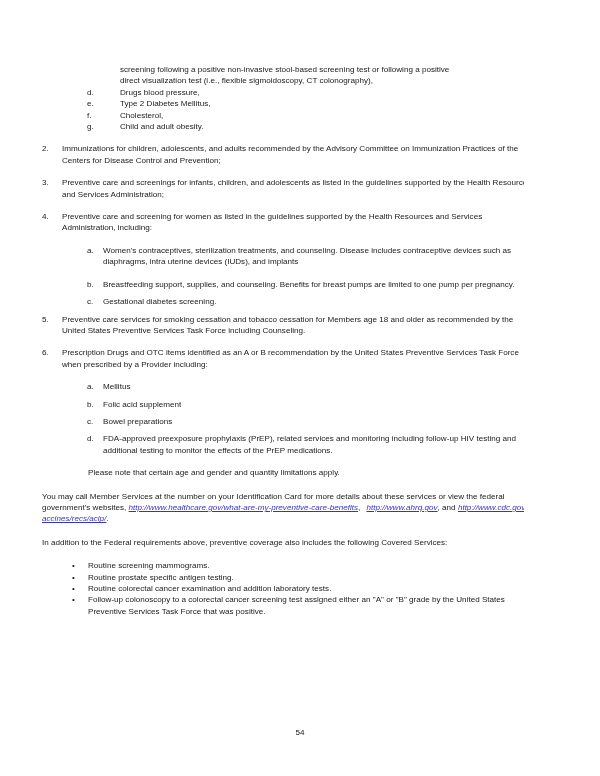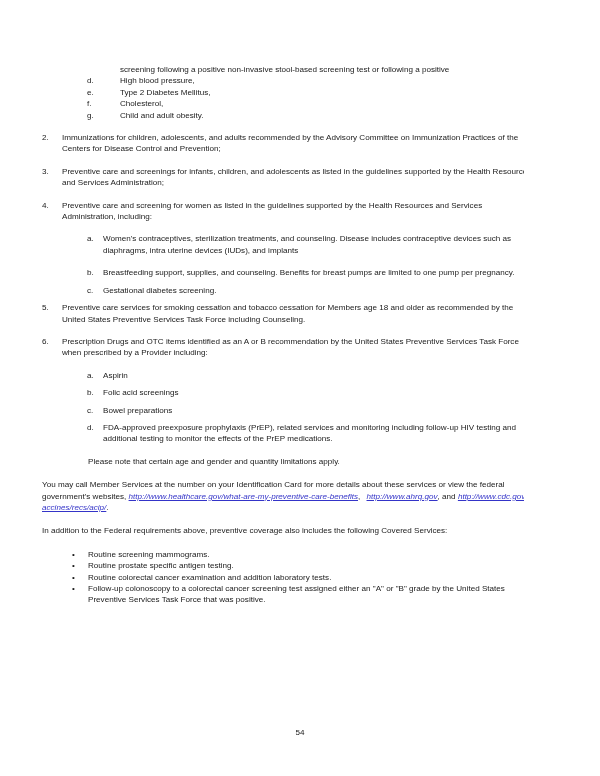--- a/index.html
+++ b/index.html
@@ -98,25 +98,26 @@
 </style>
 </head>
 <body>
 
 <div class="page">
 
   <div class="content">
 
     <div class="lead-text">
       <div>screening following a positive non-invasive stool-based screening test or following a positive</div>
+      <div>direct visualization test (i.e., flexible sigmoidoscopy, CT colonography),</div>
     </div>
 
     <div class="row lvl-alpha-wide">
       <span class="marker">d.</span>
-      <span class="body-text">High blood pressure,</span>
+      <span class="body-text">Drugs blood pressure,</span>
     </div>
     <div class="row lvl-alpha-wide">
       <span class="marker">e.</span>
       <span class="body-text">Type 2 Diabetes Mellitus,</span>
     </div>
     <div class="row lvl-alpha-wide">
       <span class="marker">f.</span>
       <span class="body-text">Cholesterol,</span>
     </div>
     <div class="row lvl-alpha-wide">
@@ -177,28 +178,28 @@
 
     <div class="row lvl-num">
       <span class="marker">6.</span>
       <span class="body-text">Prescription Drugs and OTC items identified as an A or B recommendation by the United States Preventive Services Task Force when prescribed by a Provider including:</span>
     </div>
 
     <div class="spacer-md"></div>
 
     <div class="row lvl-alpha">
       <span class="marker">a.</span>
-      <span class="body-text">Aspirin</span>
+      <span class="body-text">Mellitus</span>
     </div>
 
     <div class="spacer-sm"></div>
 
     <div class="row lvl-alpha">
       <span class="marker">b.</span>
-      <span class="body-text">Folic acid screenings</span>
+      <span class="body-text">Folic acid supplement</span>
     </div>
 
     <div class="spacer-sm"></div>
 
     <div class="row lvl-alpha">
       <span class="marker">c.</span>
       <span class="body-text">Bowel preparations</span>
     </div>
 
     <div class="spacer-sm"></div>

